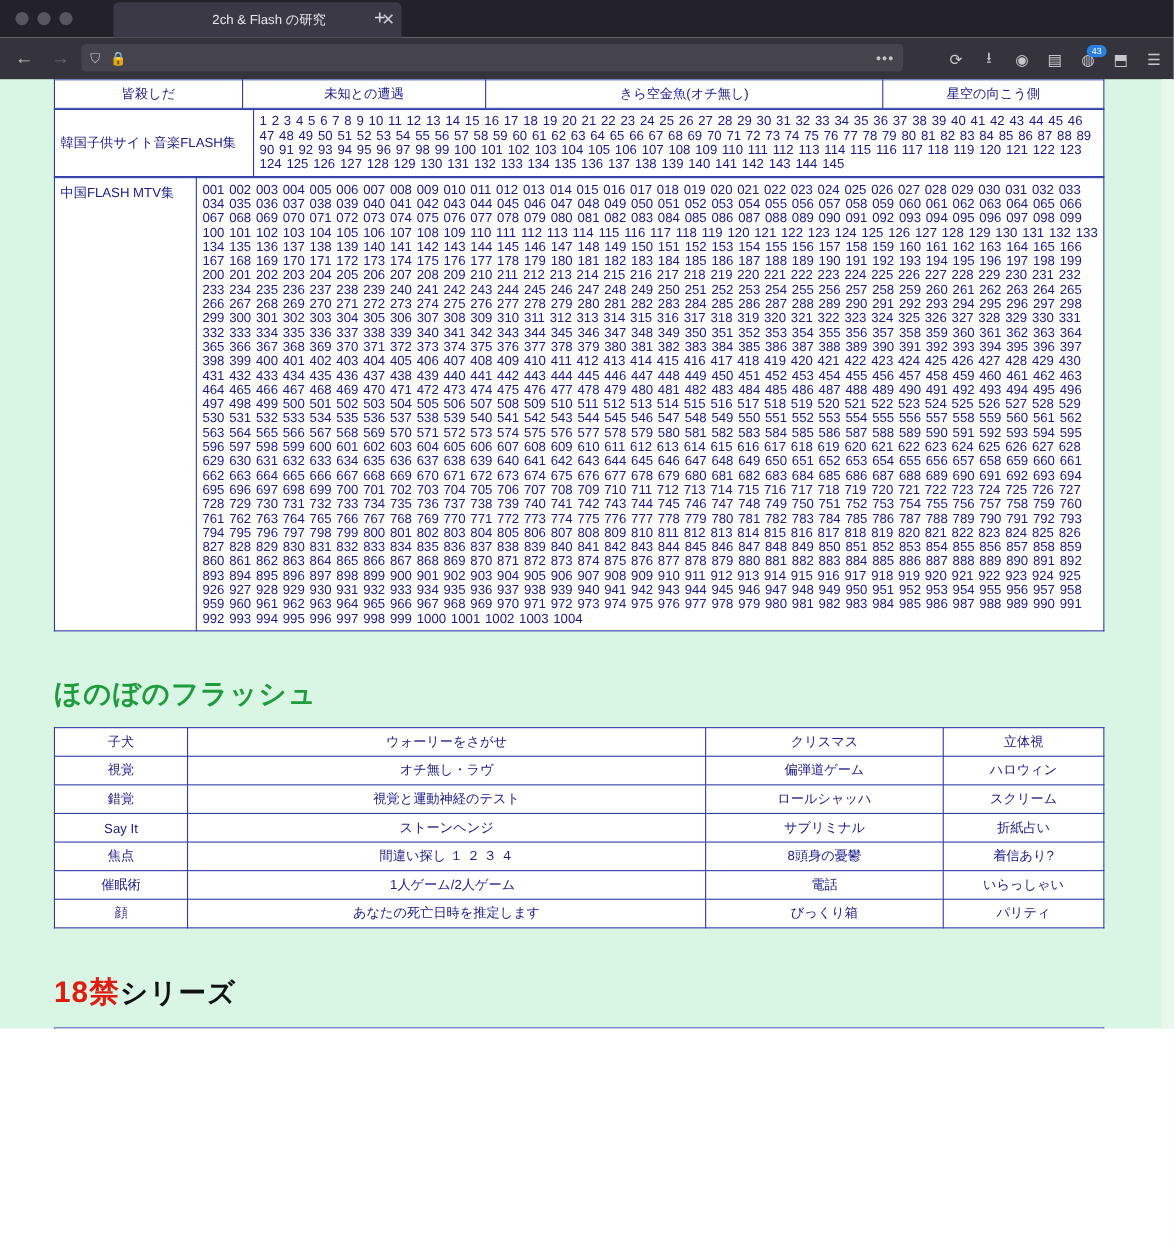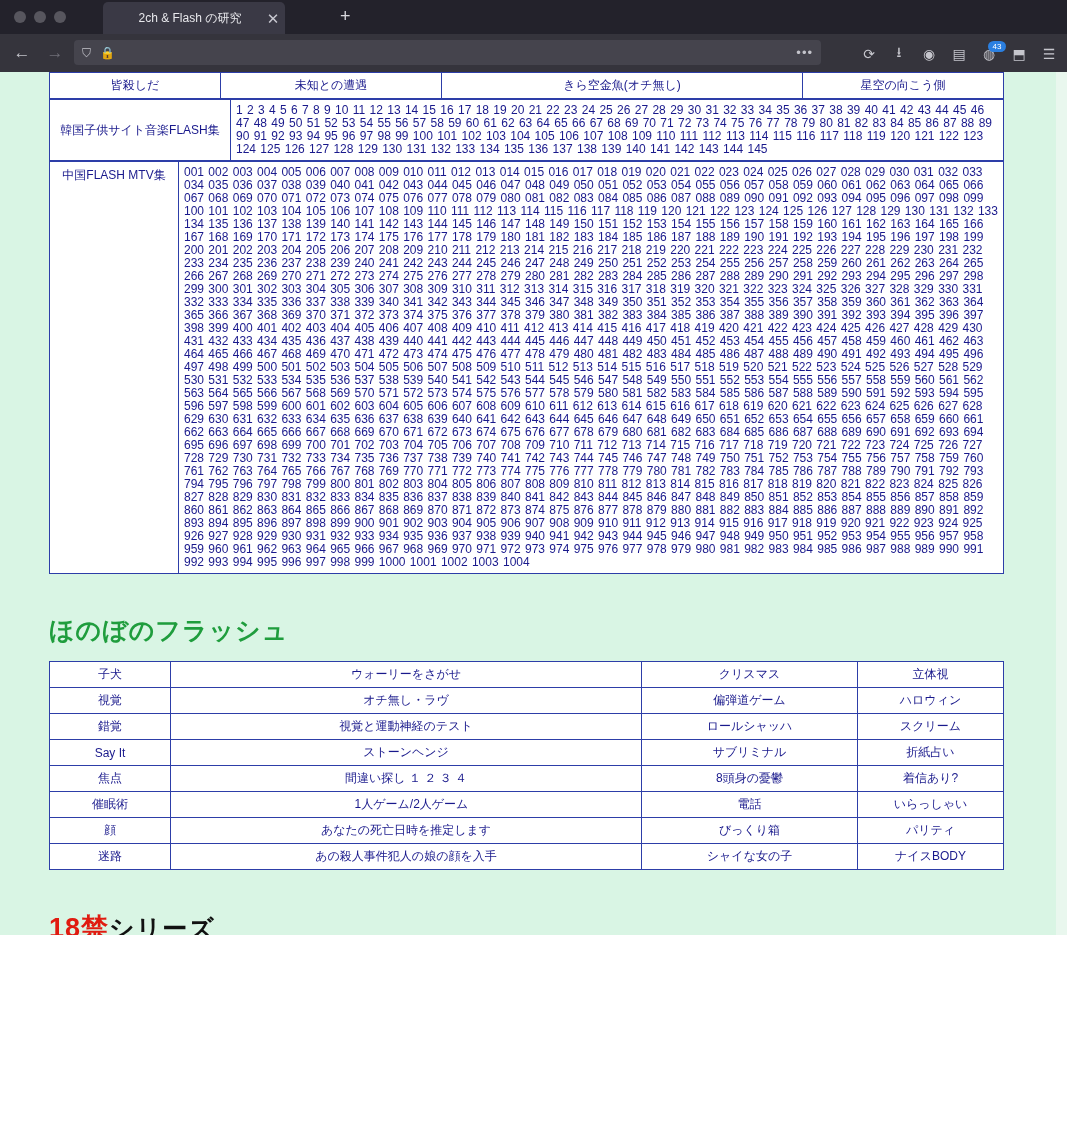--- a/index.html
+++ b/index.html
@@ -26,26 +26,26 @@
     left: 14px; top: 11px;
     display: flex; gap: 8px;
   }
   .traffic .dot {
     width: 12px; height: 12px; border-radius: 50%;
     background: #57565e;
   }
   .tab {
     position: absolute;
     left: 103px; top: 2px;
-    width: 182px; height: 32px;
+    width: 233px; height: 32px;
     background: #3a3945;
     border-radius: 5px 5px 0 0;
     color: #e8e8ec;
     font-size: 12px;
-    display: flex; align-items: center;
+    display: flex; align-items: center; padding-left: 29px;
   }
   .tab .tab-title {
     flex: 1;
     text-align: center;
     overflow: hidden; white-space: nowrap; text-overflow: ellipsis;
     padding-left: 16px;
   }
   .tab .tab-close {
     width: 24px; text-align: center;
     color: #c9c9d1; font-size: 15px;
@@ -154,21 +154,20 @@
   .numblock {
     font-size: 11px;
     color: #1b1bbd;
     line-height: 13px;
     word-spacing: 1px;
   }
   .label-cell {
     white-space: nowrap;
     font-size: 12px;
     color: #111111;
-    text-align: center;
   }
   .numcell { padding-left: 4px; }
 
   h2.section {
     font-size: 25px;
     margin: 40px 0 14px 0;
     color: #1f9d3d;
     font-weight: bold;
     letter-spacing: 1px;
   }
@@ -315,26 +314,20 @@
             <td class="c jp-link" style="width: 460px; padding-left: 16px;">1人ゲーム/2人ゲーム</td>
             <td class="c jp-link" style="width: 205px;">電話</td>
             <td class="c jp-link">いらっしゃい</td>
           </tr>
           <tr>
             <td class="c jp-link" style="width: 110px;">顔</td>
             <td class="c jp-link" style="width: 460px;">あなたの死亡日時を推定します</td>
             <td class="c jp-link" style="width: 205px;">びっくり箱</td>
             <td class="c jp-link">パリティ</td>
           </tr>
-          <tr>
-            <td class="c jp-link" style="width: 110px;">迷路</td>
-            <td class="c jp-link" style="width: 460px;">あの殺人事件犯人の娘の顔を入手</td>
-            <td class="c jp-link" style="width: 205px;">シャイな女の子</td>
-            <td class="c jp-link">ナイスBODY</td>
-          </tr>
         </tbody>
     </table>
 
     <h2 class="section r18">
       <span class="red">18禁</span><span>シリーズ</span>
     </h2>
 
     <div class="blankbox">
       <div class="center-text">・・・略(^_^;)・・・</div>
     </div>

